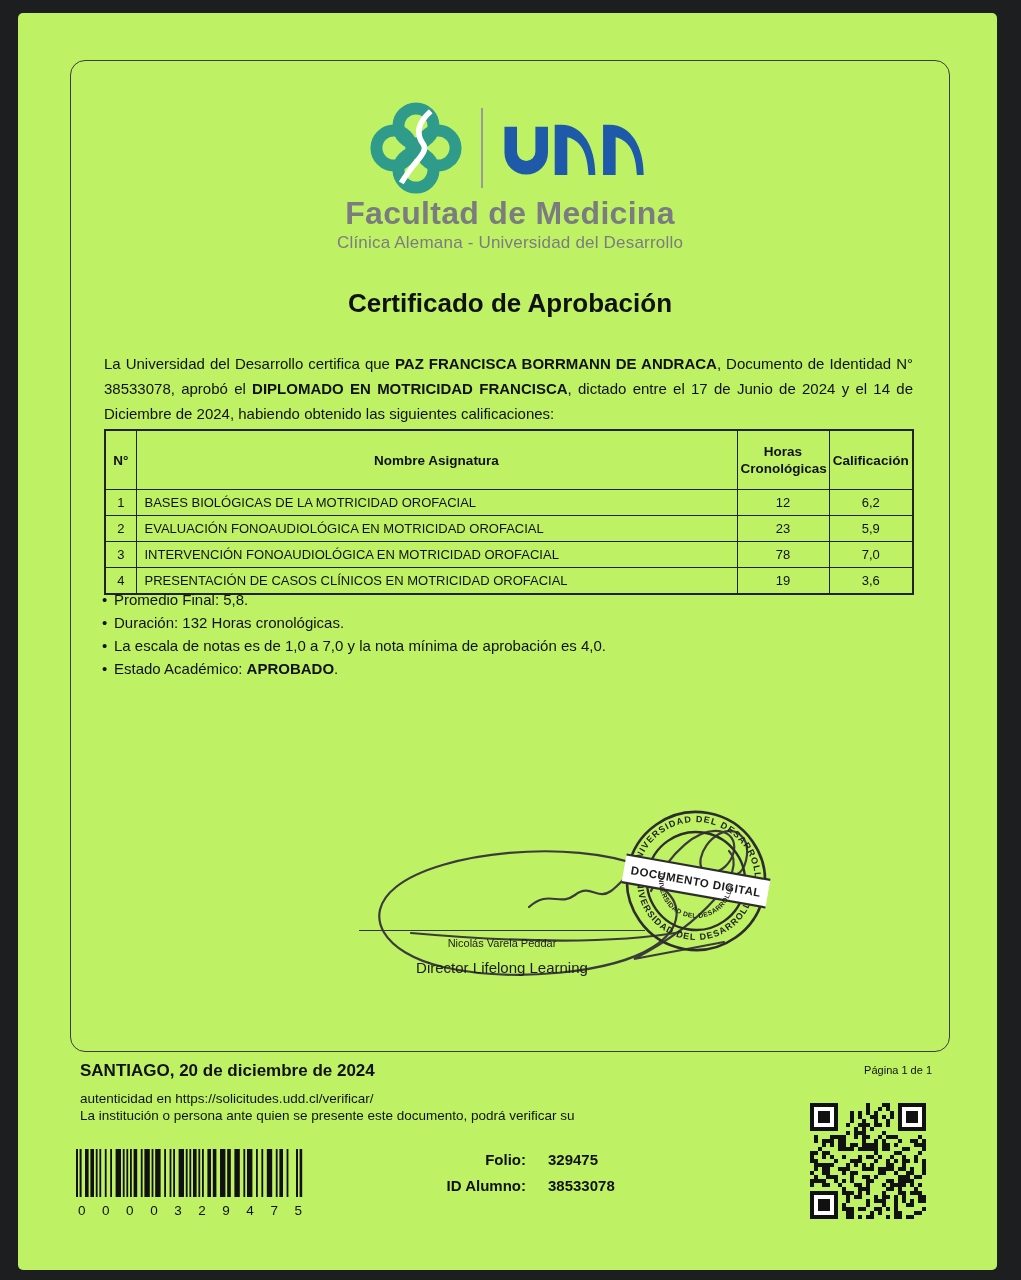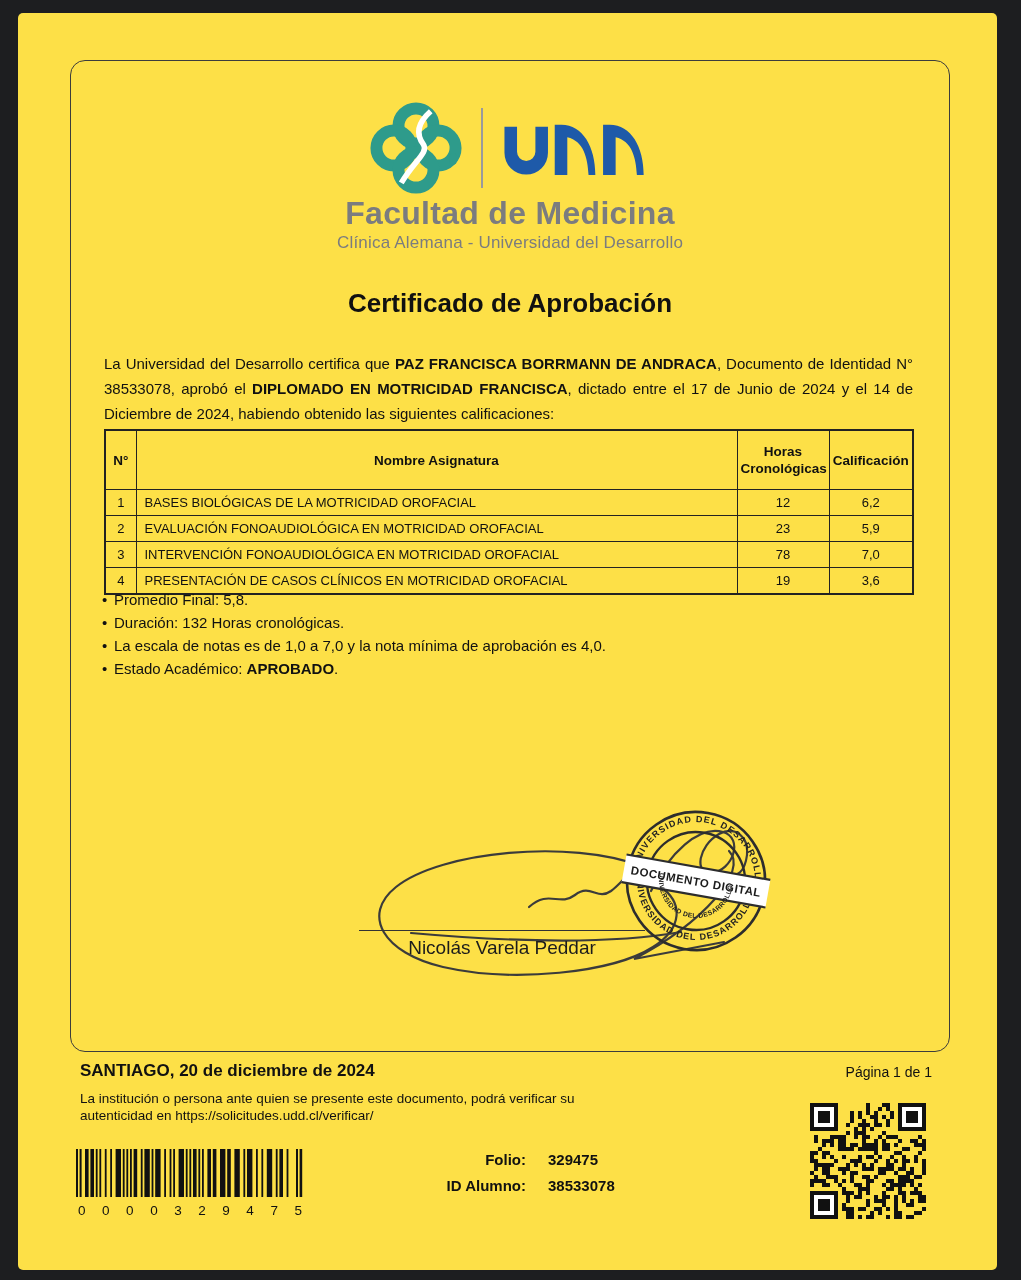--- a/index.html
+++ b/index.html
@@ -4,21 +4,21 @@
 <style>
   html,body{margin:0;padding:0;}
   body{
     width:1021px;height:1280px;position:relative;
     background:#1d1e20;
     font-family:"Liberation Sans",sans-serif;
     -webkit-font-smoothing:antialiased;
   }
   .page{
     position:absolute;left:18px;top:13px;width:979px;height:1257px;
-    background:#fde047;border-radius:5px;
+    background:#bef264;border-radius:5px;
   }
   .cert{
     position:absolute;left:52px;top:47px;width:878px;height:990px;
     border:1.6px solid #3c3c3c;border-radius:15px;
   }
   
   .logo-row{
     position:absolute;top:38px;left:0;width:100%;height:98px;
     display:flex;justify-content:center;align-items:center;gap:19px;
   }
@@ -57,25 +57,25 @@
   .col-num{width:31px;}.col-name{width:601px;}.col-hours{width:92px;}.col-grade{width:84px;}
   
   .summary{position:absolute;top:527px;left:31px;font-size:15px;line-height:23px;color:#111;}
   .summary .row{white-space:nowrap;}
   .summary .marker{display:inline-block;width:12px;}
   .summary b{font-weight:bold;}
   
   .scrawl{position:absolute;left:280px;top:750px;}
   .stamp{position:absolute;left:550px;top:745px;}
   .sig-line{position:absolute;left:288px;top:869px;width:286px;border-top:1.6px solid #333;}
-  .sig-name{position:absolute;left:268px;top:876px;width:326px;text-align:center;font-size:19px;color:#1c1c1c;}
+  .sig-name{position:absolute;left:268px;top:876px;width:326px;text-align:center;font-size:11px;color:#1c1c1c;}
   .sig-role{position:absolute;left:268px;top:898px;width:326px;text-align:center;font-size:15px;color:#1c1c1c;}
   
   .city-date{position:absolute;left:62px;top:1048px;font-size:17px;font-weight:bold;color:#111;}
-  .page-info{position:absolute;right:65px;top:1051px;font-size:14px;color:#111;}
+  .page-info{position:absolute;right:65px;top:1051px;font-size:11px;color:#111;}
   .verify{position:absolute;left:62px;top:1078px;font-size:13.5px;line-height:16.5px;color:#111;}
   .barcode-wrap{position:absolute;left:58px;top:1136px;width:228px;}
   .barcode-digits{
     display:flex;justify-content:space-between;margin-top:2px;
     font-size:13.5px;color:#111;padding:0 2px;
   }
   .folio-grid{
     position:absolute;left:330px;top:1138px;width:340px;
     display:grid;grid-template-columns:178px auto;row-gap:9px;column-gap:22px;
     font-size:15px;font-weight:bold;color:#111;
@@ -197,27 +197,28 @@
         <line x1="2" y1="89" x2="148" y2="89" stroke="#2d2d2d" stroke-width="2.2"></line>
         <text x="75" y="79.5" text-anchor="middle" font-size="11.5" font-weight="bold" letter-spacing=".5" fill="#1c1c1c">DOCUMENTO DIGITAL</text>
         <text font-size="6.7" font-weight="bold" letter-spacing=".4" fill="#222">
           <textPath href="#arcInner" startOffset="50%" text-anchor="middle">UNIVERSIDAD DEL DESARROLLO</textPath>
         </text>
       </g>
     </svg>
 
     <div class="sig-line"></div>
     <div class="sig-name">Nicolás Varela Peddar</div>
+    <div class="sig-role">Director Lifelong Learning</div>
   </div>
 
   <div class="city-date">SANTIAGO, 20 de diciembre de 2024</div>
   <div class="page-info">Página 1 de 1</div>
   <div class="verify">
+    <div>autenticidad en https://solicitudes.udd.cl/verificar/</div>
     <div>La institución o persona ante quien se presente este documento, podrá verificar su</div>
-    <div>autenticidad en https://solicitudes.udd.cl/verificar/</div>
   </div>
 
   <div class="barcode-wrap">
     <svg id="barcode-svg" width="228" height="48" fill="#111">
         <rect x="0" y="0" width="2" height="48"></rect>
         <rect x="3.6" y="0" width="2" height="48"></rect>
         <rect x="9" y="0" width="3.6" height="48"></rect>
         <rect x="14.4" y="0" width="3.6" height="48"></rect>
         <rect x="19.8" y="0" width="1.8" height="48"></rect>
         <rect x="23.400000000000002" y="0" width="1.8" height="48"></rect>

